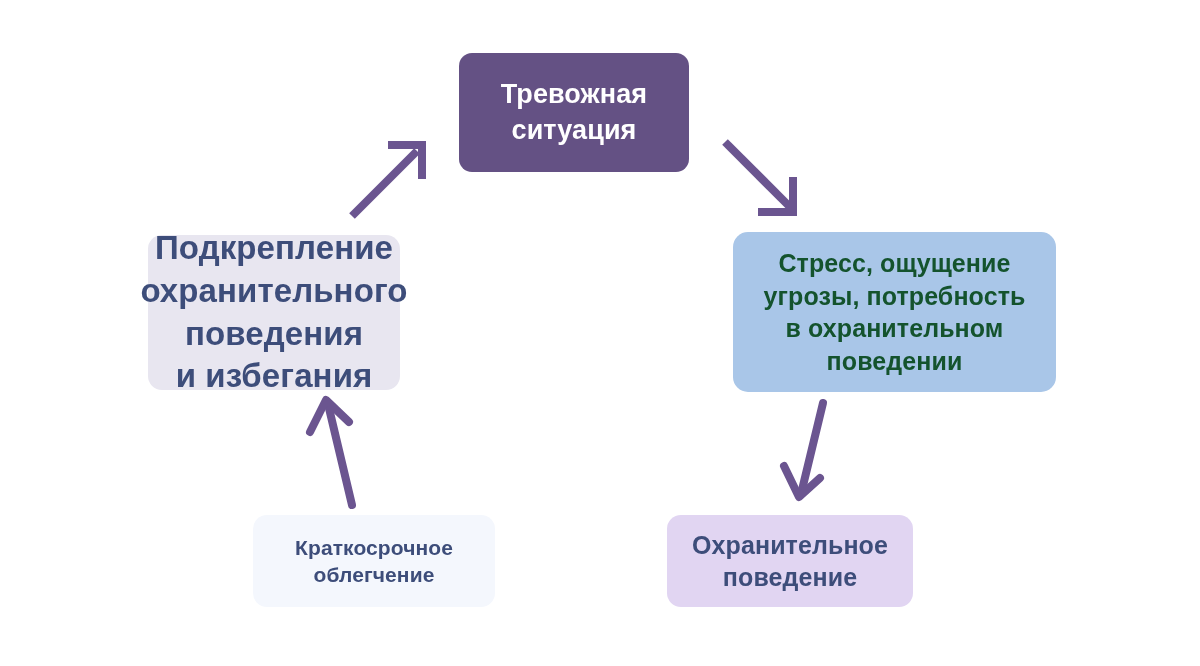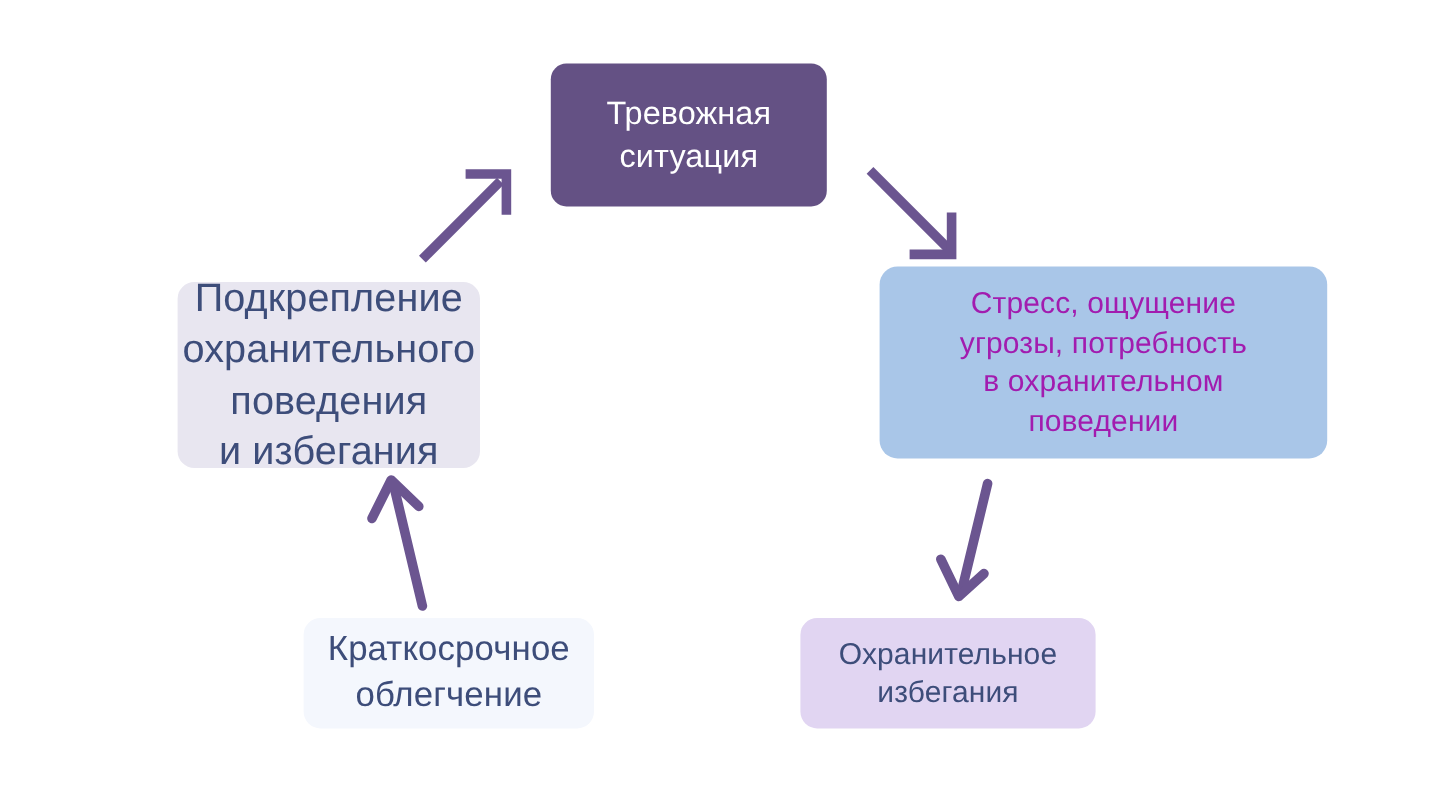--- a/index.html
+++ b/index.html
@@ -24,48 +24,49 @@
     display: flex;
     align-items: center;
     justify-content: center;
     text-align: center;
     box-sizing: border-box;
     border-radius: 14px;
     line-height: 1.30;
     letter-spacing: 0.1px;
     white-space: pre-line;
     padding: 6px 10px;
+    font-weight: bold;
   }
   
   #node-anxious-situation {
     left: 459px;  top: 53px;   width: 230px; height: 119px;
     background: #645184;
     color: #ffffff;
     font-size: 27px;
     border-radius: 13px;
   }
   #node-stress-threat {
-    left: 733px;  top: 222px;  width: 373px; height: 160px;
+    left: 733px;  top: 232px;  width: 323px; height: 160px;
     background: #A9C6E8;
-    color: #a21caf;
+    color: #14532d;
     font-size: 25px;
     border-radius: 15px;
   }
   #node-safety-behavior {
     left: 667px;  top: 515px;  width: 246px; height: 92px;
     background: #E1D5F2;
     color: #3D4D7A;
     font-size: 25px;
     border-radius: 14px;
   }
   #node-short-relief {
     left: 253px;  top: 515px;  width: 242px; height: 92px;
     background: #F4F7FD;
     color: #3D4D7A;
-    font-size: 29px;
+    font-size: 21px;
     border-radius: 14px;
   }
   #node-reinforcement {
     left: 148px;  top: 235px;  width: 252px; height: 155px;
     background: #E8E6F0;
     color: #3D4D7A;
     font-size: 33px;
     border-radius: 14px;
   }
   #arrow-layer {
@@ -107,21 +108,21 @@
 
   <div class="node" id="node-anxious-situation">Тревожная
 ситуация</div>
 
   <div class="node" id="node-stress-threat">Стресс, ощущение
 угрозы, потребность
 в охранительном
 поведении</div>
 
   <div class="node" id="node-safety-behavior">Охранительное
-избегания</div>
+поведение</div>
 
   <div class="node" id="node-short-relief">Краткосрочное
 облегчение</div>
 
   <div class="node" id="node-reinforcement">Подкрепление
 охранительного
 поведения
 и избегания</div>
 
 </div>

